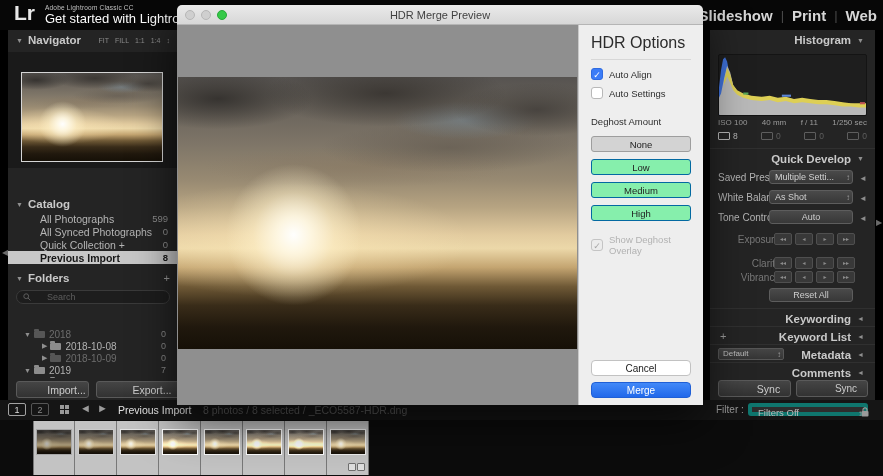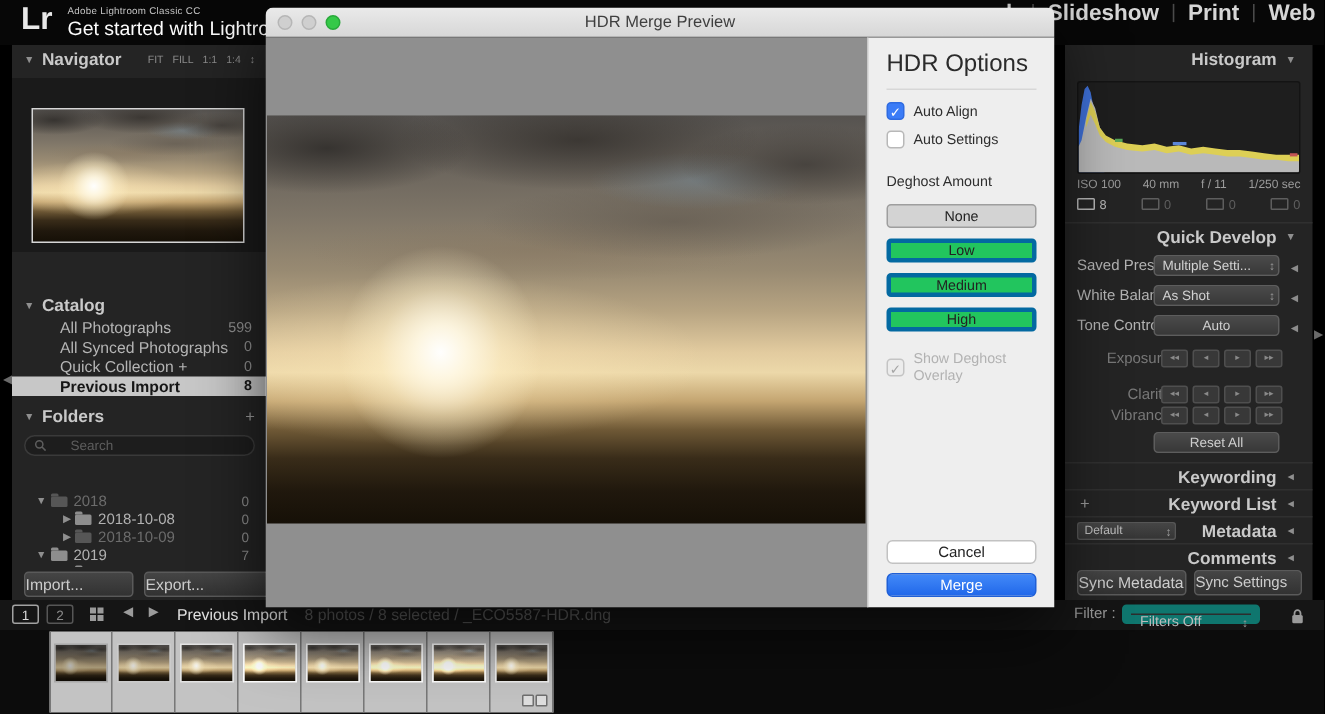--- a/index.html
+++ b/index.html
@@ -5,21 +5,21 @@
   * { margin:0; padding:0; box-sizing:border-box; }
   html,body { background:#000; }
   body { font-family:"Liberation Sans", sans-serif; }
   #app { position:relative; width:883px; height:476px; background:#000; overflow:hidden; }
 
   
   #topbar { position:absolute; left:0; top:0; width:883px; height:30px; background:#070707; }
   .lr-logo { position:absolute; left:14px; top:1px; font-size:21px; font-weight:bold; color:#e8e8e8; }
   .id-sub { position:absolute; left:45px; top:4px; font-size:6.5px; color:#c3c3c3; letter-spacing:.2px; }
   .id-title { position:absolute; left:45px; top:11px; font-size:13px; color:#fdfdfd; }
-  #modules { position:absolute; right:6px; top:0; height:30px; display:flex; align-items:flex-start; }
+  #modules { position:absolute; right:6px; top:0; height:30px; display:flex; align-items:center; }
   .mod { font-size:15px; font-weight:bold; color:#d6d6d6; }
   .mod-sep { font-size:13px; color:#4a4a4a; padding:0 8px; }
 
   
   .edge-arrow { position:absolute; font-size:8px; color:#6a6a6a; }
 
   
   #left-panel { position:absolute; left:8px; top:30px; width:170px; height:370px; background:#242424; }
   .lp-abs { position:absolute; left:0; width:170px; }
   .sec-head { display:flex; align-items:center; padding:0 8px; height:20px; }
@@ -48,21 +48,21 @@
   .tree-row { position:absolute; width:170px; height:12px; display:flex; align-items:center; padding-right:12px; }
   .tree-row .twirl { margin-right:3px; }
   .folder-ico { width:11px; height:7px; background:#8d8d8d; border-radius:1px; margin-right:4px; position:relative; flex:none; }
   .folder-ico::before { content:""; position:absolute; left:0; top:-2px; width:5px; height:2px; background:inherit; border-radius:1px 1px 0 0; }
   .tree-label { font-size:10px; color:#b2b2b2; }
   .tree-count { margin-left:auto; font-size:9px; color:#8a8a8a; }
   .tree-row.dim .tree-label { color:#6c6c6c; }
   .tree-row.dim .folder-ico { background:#565656; }
   .d0 { padding-left:16px; } .d1 { padding-left:34px; }
   #lp-btnbar { top:348px; height:22px; background:#242424; }
-  .dk-btn { position:absolute; height:17px; background:linear-gradient(#454545,#323232); border:1px solid #5a5a5a; border-radius:3px; color:#cccccc; font-size:10.5px; line-height:16px; }
+  .dk-btn { position:absolute; height:17px; background:linear-gradient(#454545,#323232); border:1px solid #5a5a5a; border-radius:3px; color:#cccccc; font-size:10.5px; text-align:center; line-height:16px;padding-left:28px; }
 
   
   #right-panel { position:absolute; left:710px; top:30px; width:165px; height:370px; background:#242424; }
   .rp-abs { position:absolute; width:165px; }
   .rp-head { display:flex; align-items:center; justify-content:flex-end; gap:6px; padding:0 6px; height:20px; }
   .rp-head .sec-title { font-size:11.5px; }
   #hist-box { position:absolute; left:8px; top:24px; width:149px; height:62px; background:#1e1e1e; border:1px solid #141414; border-radius:2px; overflow:hidden; }
   #exif-row { position:absolute; left:8px; top:88px; width:149px; display:flex; justify-content:space-between; font-size:8px; color:#9c9c9c; }
   #counts-row { position:absolute; left:8px; top:101px; width:149px; display:flex; justify-content:space-between; align-items:center; }
   .cnt { display:flex; align-items:center; gap:3px; color:#5e5e5e; }
@@ -87,21 +87,21 @@
   #bottom-bar { position:absolute; left:0; top:400px; width:883px; height:20px; background:#151515; }
   .win-btn { position:absolute; top:3px; width:18px; height:13px; border-radius:2px; text-align:center; font-size:9px; line-height:13px; }
   #win1 { left:8px; border:1px solid #a2a2a2; color:#dcdcdc; }
   #win2 { left:31px; border:1px solid #565656; color:#8a8a8a; }
   #grid-ico { position:absolute; left:60px; top:5px; width:9px; height:9px; display:grid; grid-template-columns:4px 4px; grid-template-rows:4px 4px; gap:1px; }
   #grid-ico i { background:#9a9a9a; }
   .nav-arr { position:absolute; top:2px; font-size:11px; color:#9b9b9b; }
   #src-label { position:absolute; left:118px; top:4px; font-size:10.5px; color:#e2e2e2; }
   #status-text { position:absolute; left:203px; top:4px; font-size:10.5px; color:#5f5f5f; }
   #filter-label { position:absolute; left:716px; top:4px; font-size:10px; color:#9a9a9a; }
-  #filter-select { position:absolute; left:748px; top:3px; width:92px; height:13px; background:#2d2d2d; border:6px solid #0f766e; border-radius:3px; font-size:9.5px; color:#bcbcbc; line-height:11px; padding:0 12px 0 6px; }
+  #filter-select { position:absolute; left:748px; top:3px; width:120px; height:13px; background:#2d2d2d; border:4px solid #0f766e; border-radius:3px; font-size:9.5px; color:#bcbcbc; line-height:11px; padding:0 12px 0 6px; }
   #lock-ico { position:absolute; left:860px; top:4px; }
 
   
   #filmstrip { position:absolute; left:0; top:420px; width:883px; height:56px; background:#0c0c0c; }
   #fs-cells { position:absolute; left:33px; top:1px; display:flex; }
   .fs-cell { position:relative; width:42px; height:54px; background:#c3c3c3; border-right:1px solid #787878; }
   .fs-cell:first-child { border-left:1px solid #787878; }
   .fs-thumb { width:36px; height:26px; margin:8px auto 0; border:1px solid #efefef; }
   .fs-badges { position:absolute; right:3px; bottom:4px; display:flex; gap:1px; }
   .fs-badge { width:8px; height:8px; background:#dedede; border:1px solid #6f6f6f; border-radius:1px; }
@@ -121,21 +121,21 @@
   #hdr-opts-title { font-size:16px; color:#2b2b2b; }
   .opt-hr { border:none; border-top:1px solid #d7d7d7; margin:7px 0 8px; }
   .cb-row { display:flex; align-items:center; gap:6px; margin-bottom:7px; }
   .cb { width:12px; height:12px; border-radius:3px; flex:none; text-align:center; font-size:9px; line-height:12px; }
   .cb.checked { background:#3b7cf7; border:1px solid #2f6be0; color:#fff; }
   .cb.unchecked { background:#ffffff; border:1px solid #b8b8b8; }
   .cb.disabled { background:#ececec; border:1px solid #c4c4c4; color:#a5a5a5; }
   .cb-label { font-size:9.5px; color:#2e2e2e; }
   .cb-label.dim { color:#b2b2b2; }
   #deghost-label { font-size:9.5px; color:#2e2e2e; margin:10px 0 9px; }
-  .dg-btn { width:100%; height:16px; margin-bottom:7px; background:#22c55e; border:3px solid #0369a1; border-radius:3px; font-size:9.5px; color:#222; font-family:"Liberation Sans",sans-serif; }
+  .dg-btn { width:100%; height:16px; margin-bottom:7px; background:#86efac; border:1px solid #0369a1; border-radius:3px; font-size:9.5px; color:#222; font-family:"Liberation Sans",sans-serif; }
   .dg-btn.selected { background:#d3d3d3; border:1px solid #9e9e9e; }
   #overlay-row { margin-top:6px; }
   #btn-cancel { margin-top:auto; width:100%; height:16px; background:#ffffff; border:1px solid #c2c2c2; border-radius:4px; font-size:10px; color:#222; font-family:"Liberation Sans",sans-serif; }
   #btn-merge { margin-top:6px; width:100%; height:16px; background:linear-gradient(#4289f8,#2168ea); border:1px solid #1f5fd6; border-radius:4px; font-size:10px; color:#fff; font-family:"Liberation Sans",sans-serif; }
 
   
   .sunset { background:
     radial-gradient(ellipse 17% 26% at 29% 58%, rgba(255,255,255,.98) 0%, rgba(255,249,230,.9) 25%, rgba(255,242,205,.45) 60%, rgba(255,240,200,0) 100%),
     radial-gradient(ellipse 60% 28% at 28% 60%, rgba(255,234,186,.55), rgba(255,234,186,0) 75%),
     radial-gradient(ellipse 34% 16% at 10% 8%, rgba(52,49,46,.95), rgba(52,49,46,0) 70%),

